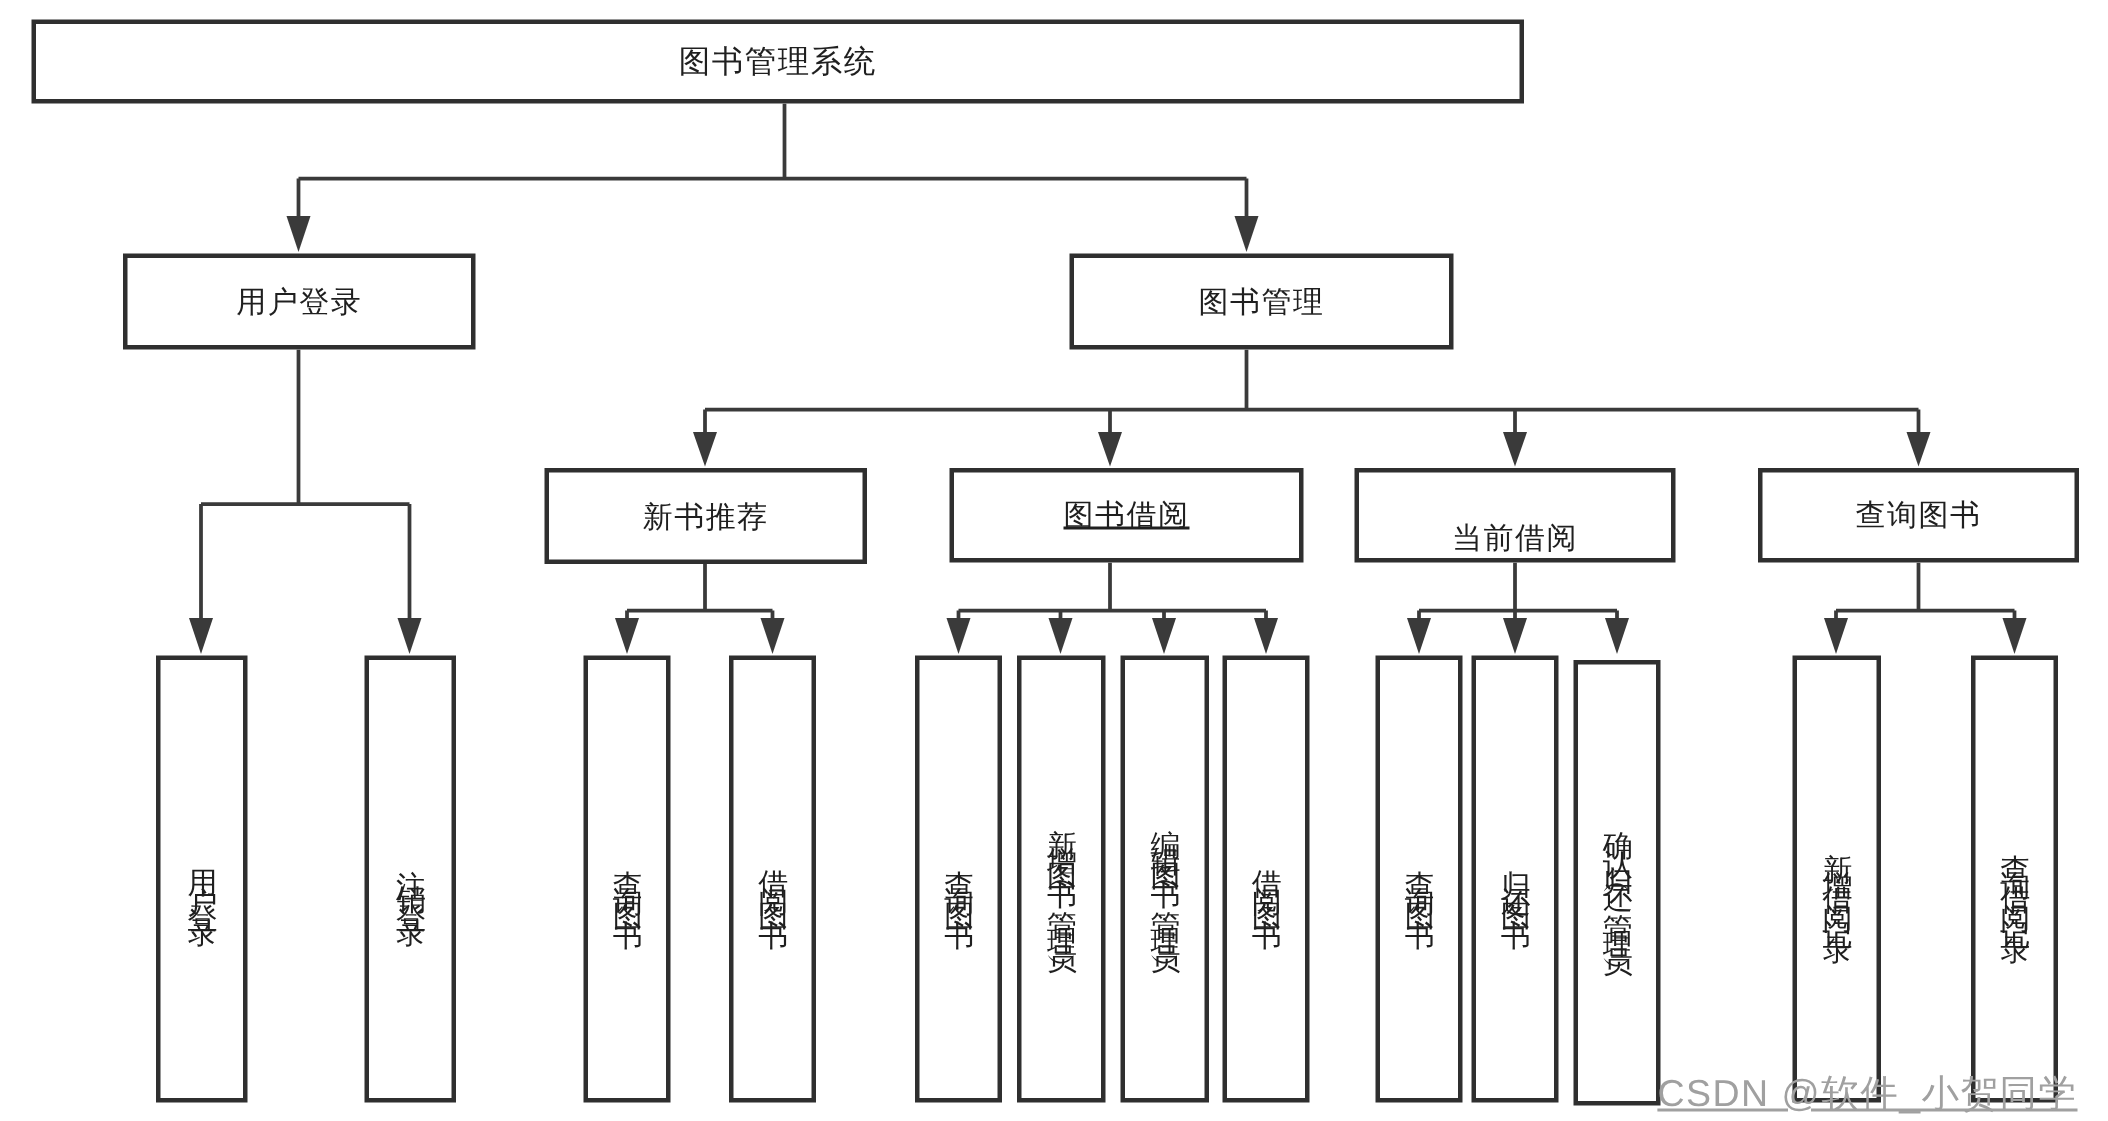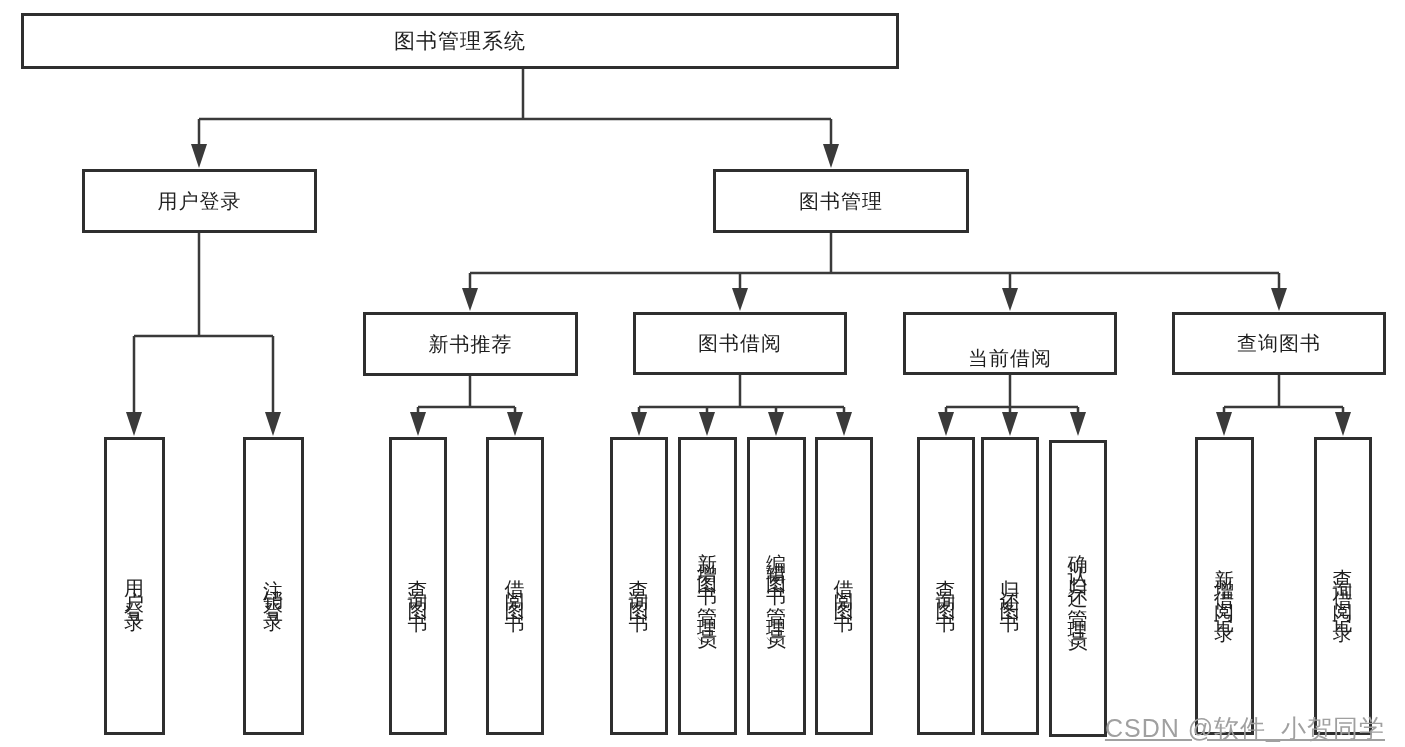--- a/index.html
+++ b/index.html
@@ -41,25 +41,25 @@
     color: #1f1f1f;
     font-size: 20px;
   }
   .vnode .vlabel {
     writing-mode: vertical-rl;
     text-orientation: mixed;
     letter-spacing: 11px;
     line-height: 1;
   }
   
-  .b-root { left: 21px;   top: 13px;  width: 878px; height: 56px; }
+  .b-root { left: 21px;   top: 13px;  width: 995px; height: 56px; }
   .b-l2a  { left: 82px;   top: 169px; width: 235px;  height: 64px; }
   .b-l2b  { left: 713px;  top: 169px; width: 256px;  height: 64px; }
   .b-g1   { left: 363px;  top: 312px; width: 215px;  height: 64px; }
-  .b-g2   { left: 633px;  top: 312px; width: 214px;  height: 63px; }
+  .b-g2   { left: 633px;  top: 312px; width: 236px;  height: 63px; text-decoration: underline; }
   .b-g3   { left: 903px;  top: 312px; width: 214px;  height: 63px; align-items: flex-end; }
   .b-g4   { left: 1172px; top: 312px; width: 214px;  height: 63px; }
   
   .b-v1  { left: 104px;  top: 437px; width: 61px; height: 298px; }
   .b-v2  { left: 243px;  top: 437px; width: 61px; height: 298px; }
   .b-v3  { left: 389px;  top: 437px; width: 58px; height: 298px; }
   .b-v4  { left: 486px;  top: 437px; width: 58px; height: 298px; }
   .b-v5  { left: 610px;  top: 437px; width: 58px; height: 298px; }
   .b-v6  { left: 678px;  top: 437px; width: 59px; height: 298px; }
   .b-v7  { left: 747px;  top: 437px; width: 59px; height: 298px; }

